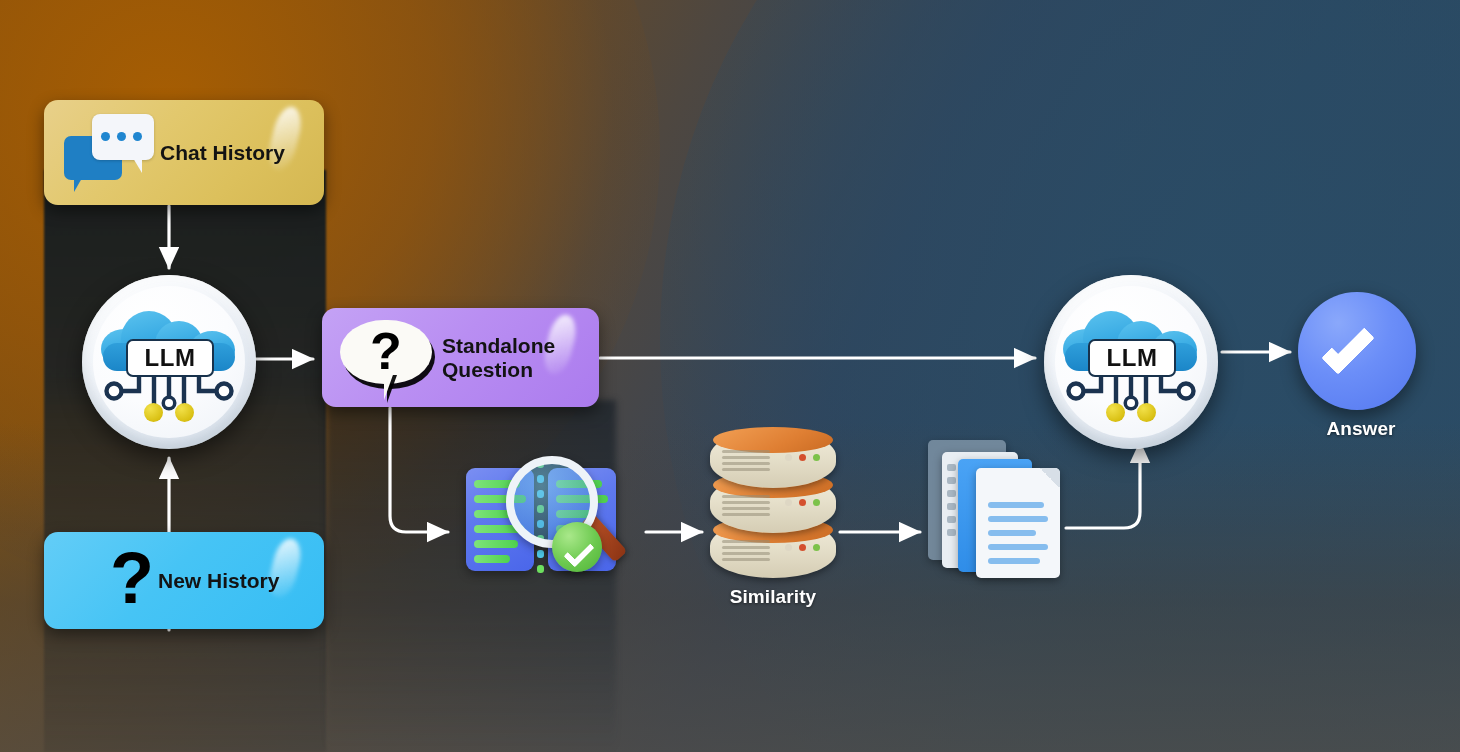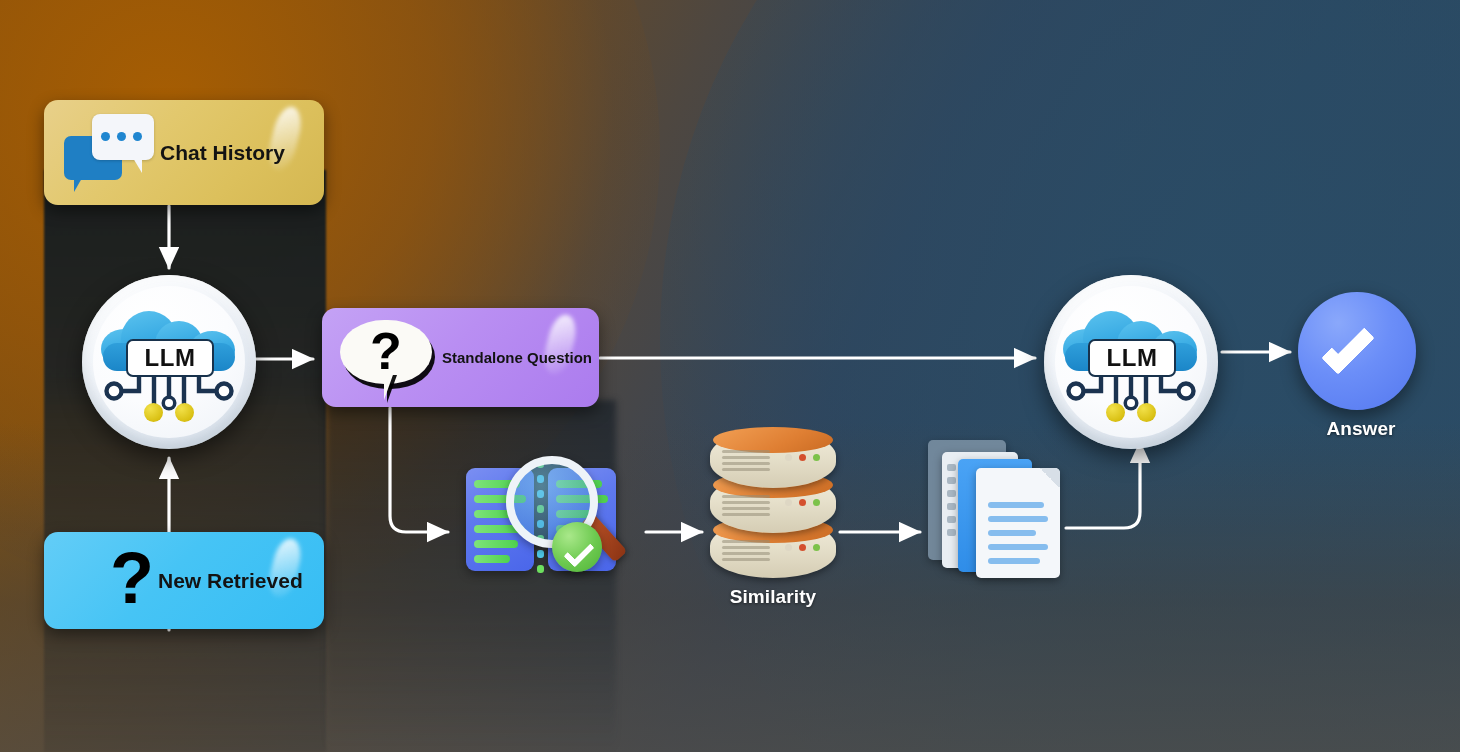--- a/index.html
+++ b/index.html
@@ -36,21 +36,21 @@
   .pill .gloss{position:absolute;right:26px;top:6px;width:26px;height:62%;
         background:linear-gradient(150deg,rgba(255,255,255,.9),rgba(255,255,255,0));
         border-radius:50%/40%;transform:rotate(14deg);filter:blur(2px);pointer-events:none;}
   .pill .txt{position:relative;font-weight:bold;color:#131313;line-height:1.14;z-index:2;}
 
   #chat-history{left:44px;top:100px;width:280px;height:105px;
       background:linear-gradient(135deg,#e8d08a 0%,#e2c86d 38%,#dcc05c 70%,#d4b751 100%);}
   #chat-history .txt{font-size:21px;margin-left:116px;}
   #standalone-q{left:322px;top:308px;width:277px;height:99px;
       background:linear-gradient(135deg,#c4a2f5 0%,#b98ef2 45%,#ab7bee 100%);}
-  #standalone-q .txt{font-size:15px;margin-left:120px;}
+  #standalone-q .txt{font-size:21px;margin-left:120px;}
   #new-question{left:44px;top:532px;width:280px;height:97px;
       background:linear-gradient(135deg,#63cdf7 0%,#46c4f5 45%,#36bdf4 100%);}
   #new-question .txt{font-size:21px;margin-left:114px;}
 
   
   .chat-ico{position:absolute;left:20px;top:14px;width:92px;height:76px;}
   .cb-back{position:absolute;left:0;top:22px;width:58px;height:44px;background:#1f7fc4;border-radius:7px;}
   .cb-back:after{content:"";position:absolute;left:10px;top:42px;border-left:8px solid #1f7fc4;
       border-bottom:14px solid transparent;border-right:5px solid transparent;}
   .cb-front{position:absolute;left:28px;top:0px;width:62px;height:46px;background:#f4f6fa;border-radius:8px;
@@ -235,21 +235,21 @@
         <div class="tail"></div>
       <div class="q">?</div>
     </div>
     <div class="txt">Standalone
 Question</div>
     <div class="gloss"></div>
   </div>
 
   <div class="pill" id="new-question">
     <div class="qmark" style="position:absolute;left:66px;top:10px;font-size:72px;">?</div>
-    <div class="txt">New Retrieved</div>
+    <div class="txt">New History</div>
     <div class="gloss"></div>
   </div>
 
   <div class="node" id="sim-search">
     <div class="doc-panel dp-left">
       <div class="dline" style="left:8px;top:12px;width:46px;"></div>
       <div class="dline" style="left:8px;top:27px;width:52px;"></div>
       <div class="dline" style="left:8px;top:42px;width:40px;"></div>
       <div class="dline" style="left:8px;top:57px;width:50px;"></div>
       <div class="dline" style="left:8px;top:72px;width:44px;"></div>

